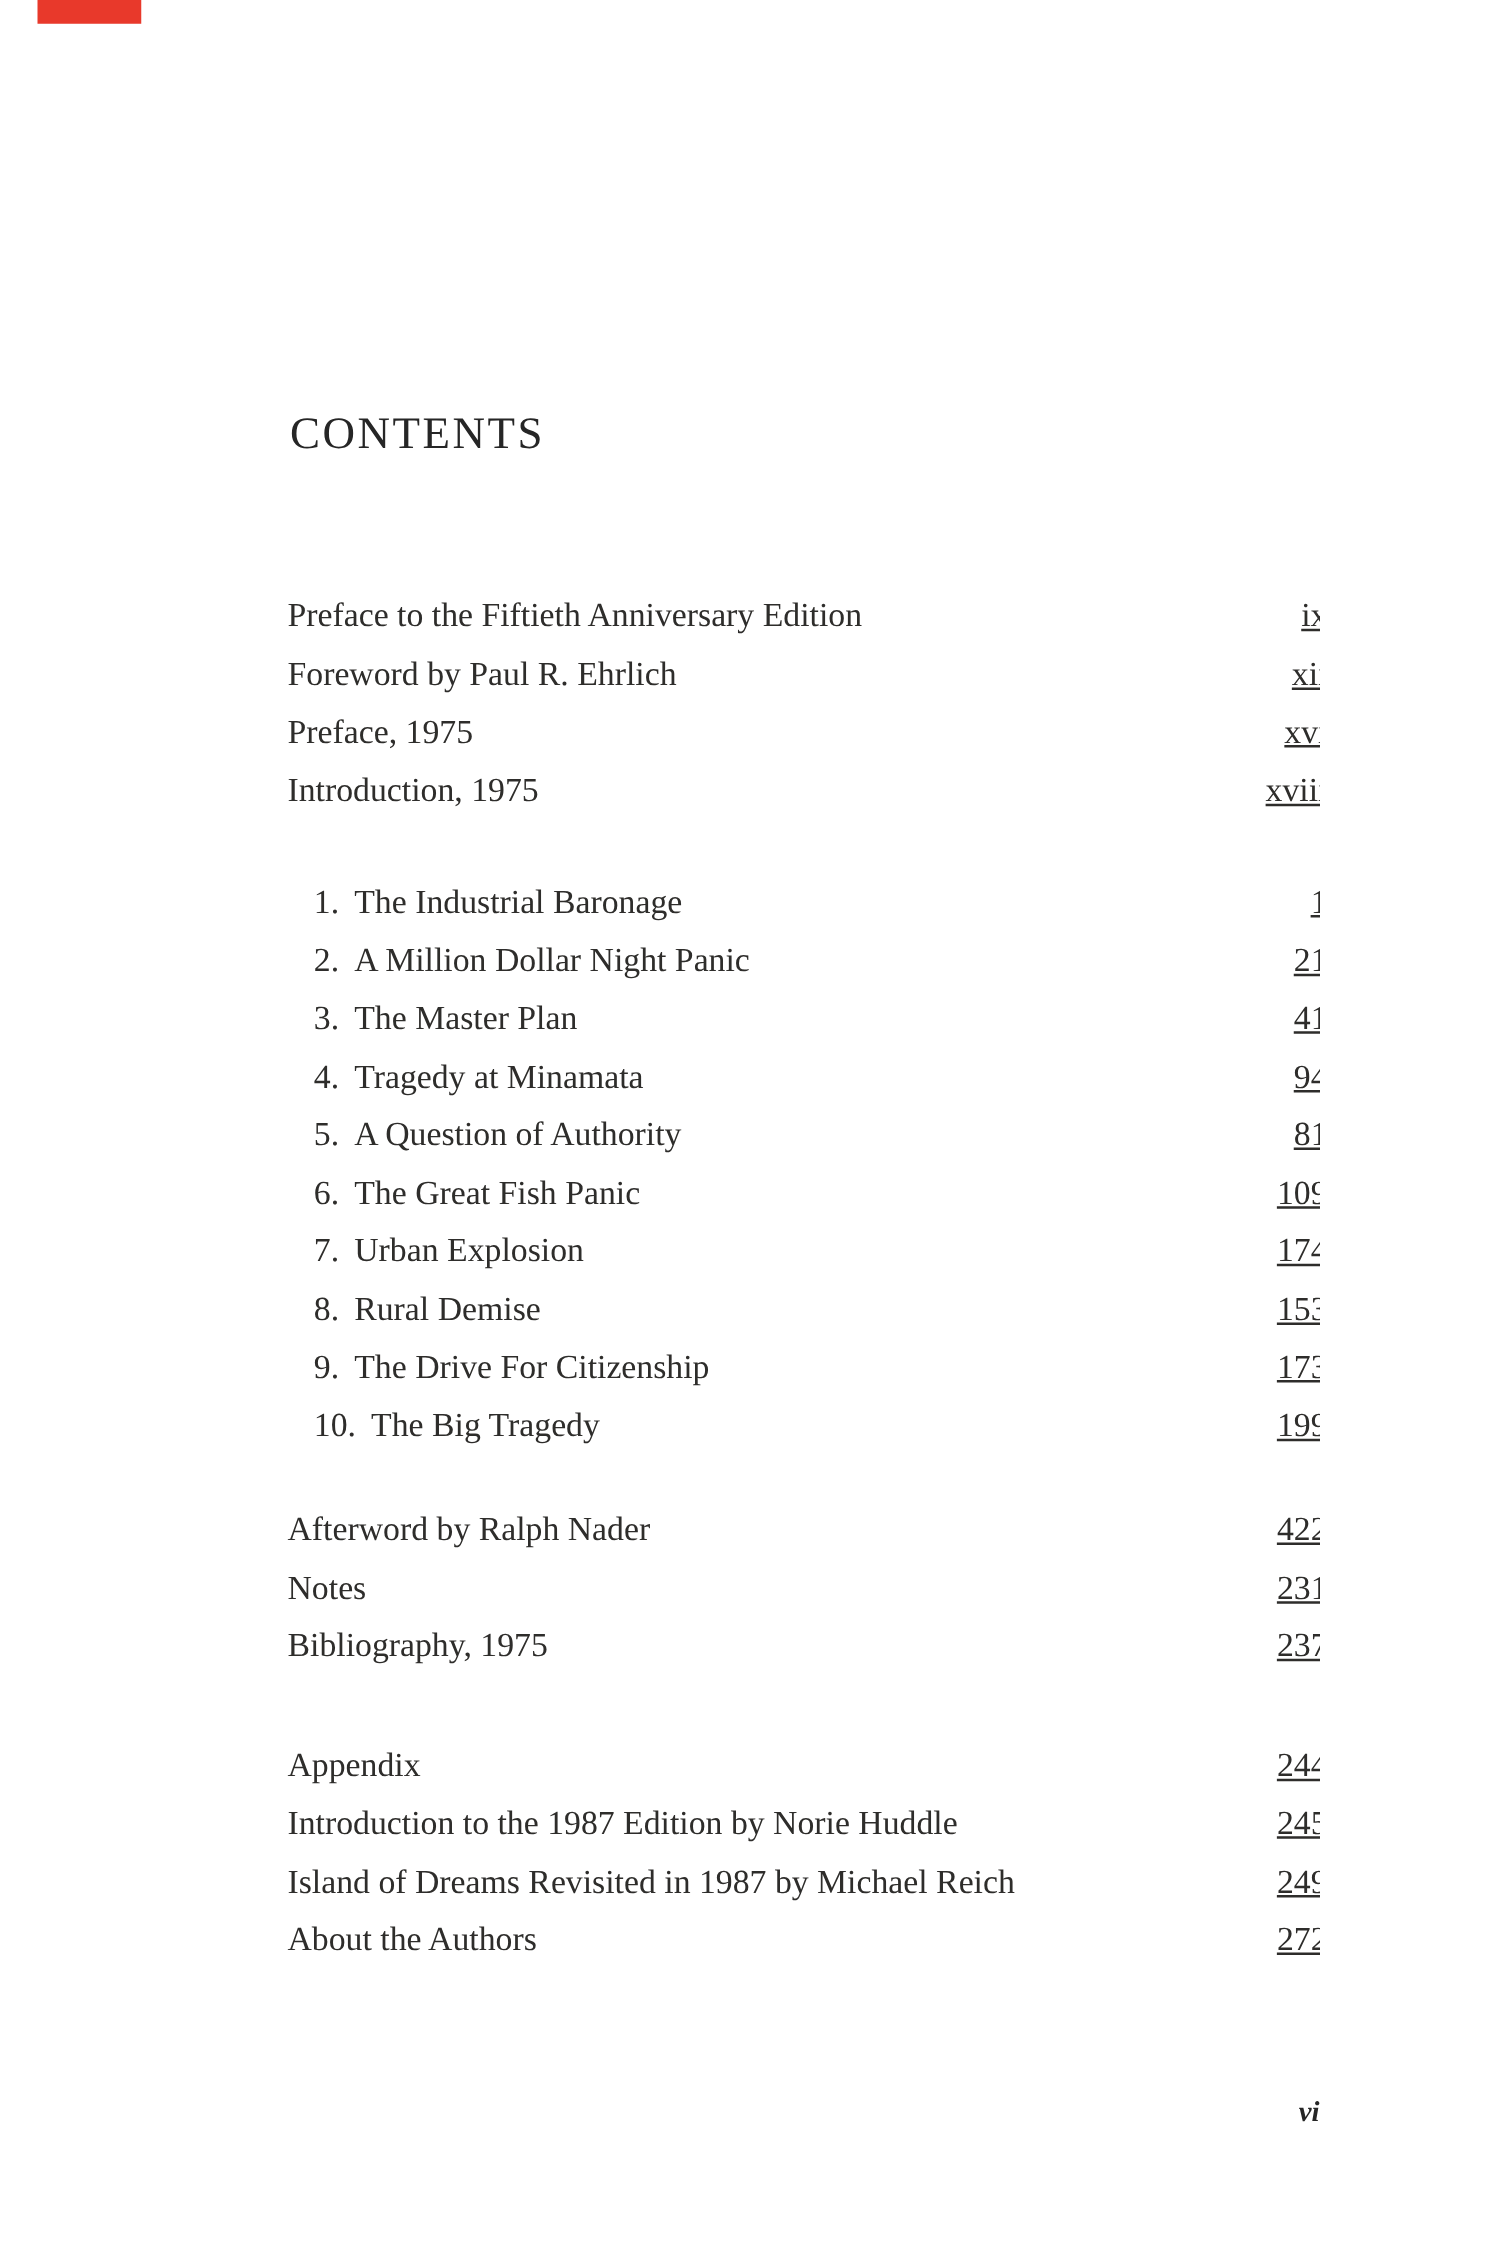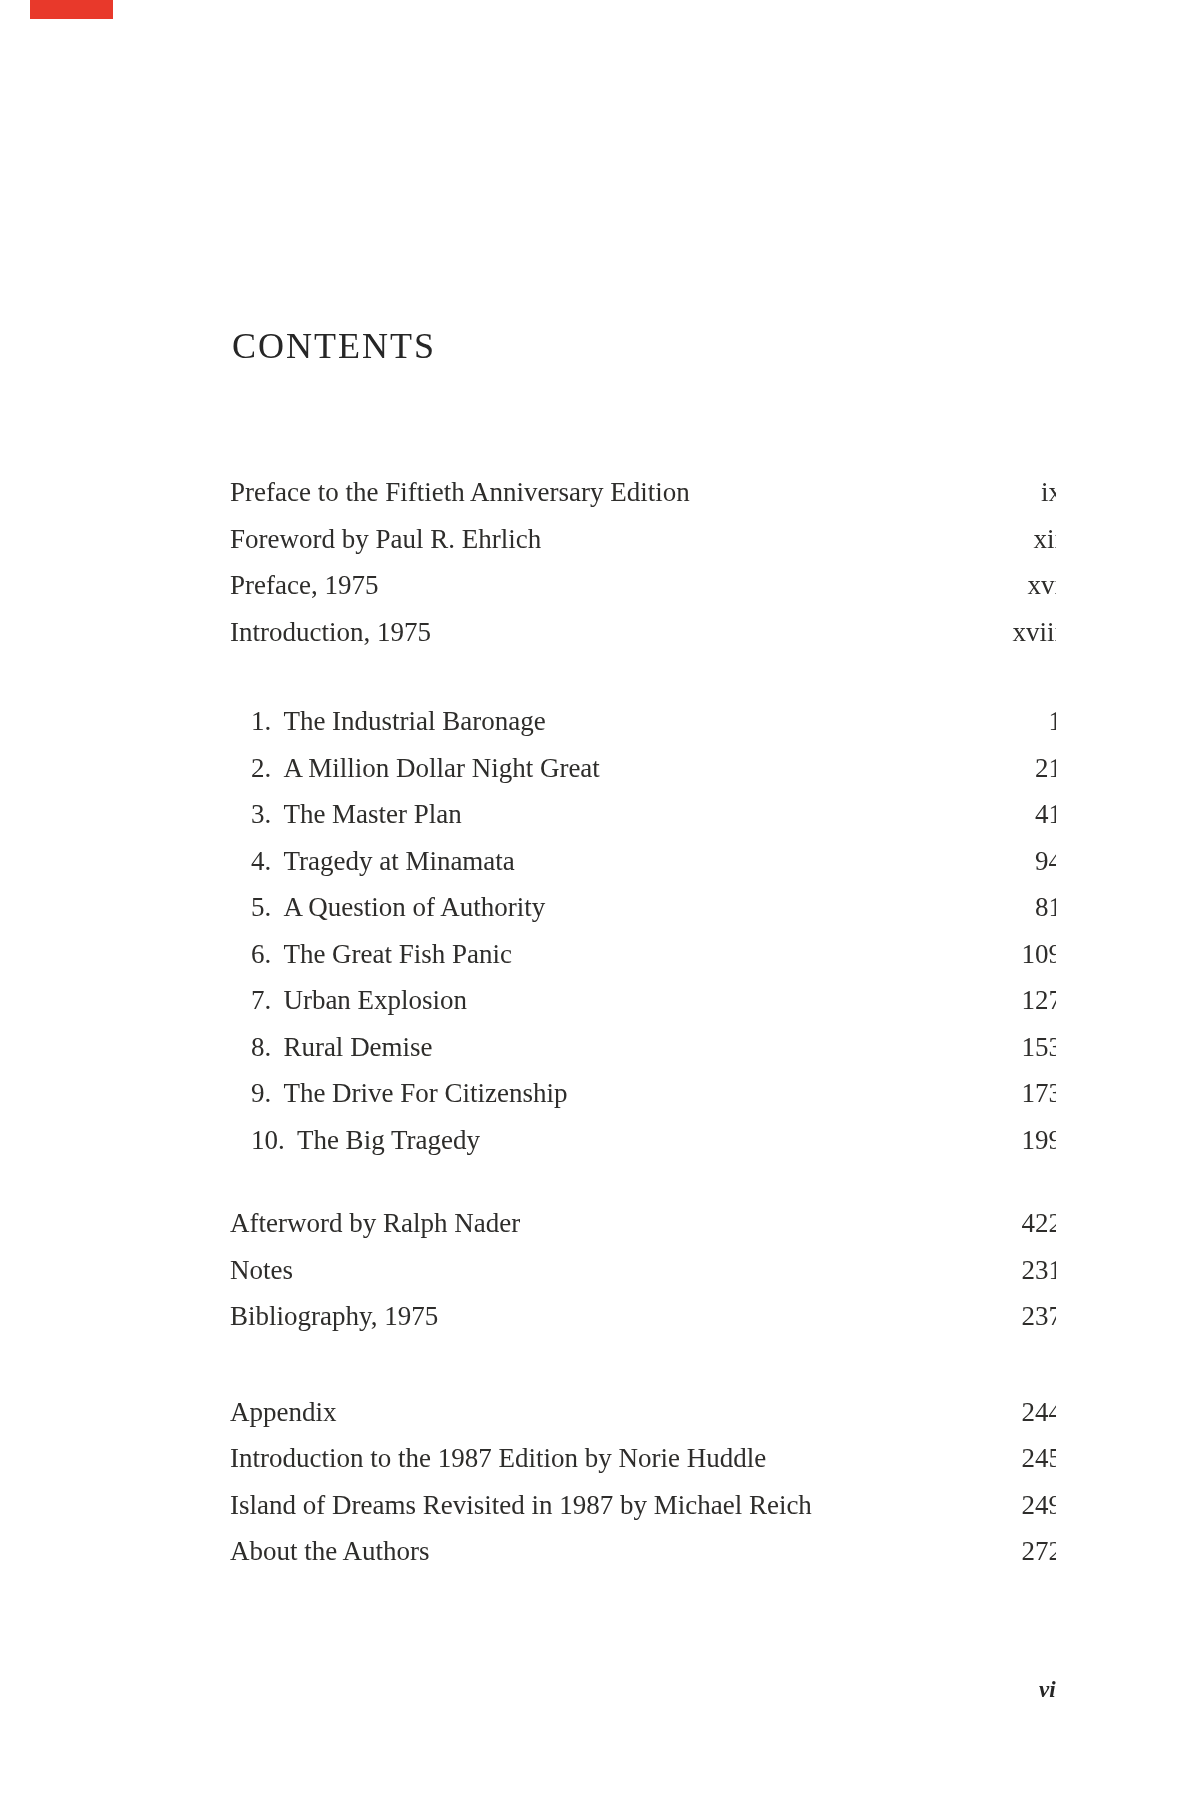--- a/index.html
+++ b/index.html
@@ -55,21 +55,21 @@
   }
   .toc-row {
     display: flex;
     justify-content: space-between;
     align-items: baseline;
     font-size: 27px;
     line-height: 46.5px;
     white-space: nowrap;
   }
   .entry-label { flex: 0 1 auto; }
-  .entry-page  { flex: 0 0 auto; text-align: right; }
+  .entry-page  { flex: 0 0 auto; text-align: right; text-decoration: underline; }
   .chapter-number { display: inline-block; margin-right: 0.45em; }
 
   .front-matter { margin-top: 103px; }
   .chapter-list { margin-top: 43px; padding-left: 21px; }
   .back-matter  { margin-top: 37px; }
   .appendix-list{ margin-top: 49px; }
 
   .folio {
     position: absolute;
     top: 1676px;
@@ -114,42 +114,42 @@
         <span class="entry-page">xviii</span>
       </li>
     </ul>
 
     <ul class="toc-section chapter-list">
       <li class="toc-row">
         <span class="entry-label"><span class="chapter-number">1.</span><span>The Industrial Baronage</span></span>
         <span class="entry-page">1</span>
       </li>
       <li class="toc-row">
-        <span class="entry-label"><span class="chapter-number">2.</span><span>A Million Dollar Night Great</span></span>
+        <span class="entry-label"><span class="chapter-number">2.</span><span>A Million Dollar Night Panic</span></span>
         <span class="entry-page">21</span>
       </li>
       <li class="toc-row">
         <span class="entry-label"><span class="chapter-number">3.</span><span>The Master Plan</span></span>
         <span class="entry-page">41</span>
       </li>
       <li class="toc-row">
         <span class="entry-label"><span class="chapter-number">4.</span><span>Tragedy at Minamata</span></span>
         <span class="entry-page">94</span>
       </li>
       <li class="toc-row">
         <span class="entry-label"><span class="chapter-number">5.</span><span>A Question of Authority</span></span>
         <span class="entry-page">81</span>
       </li>
       <li class="toc-row">
         <span class="entry-label"><span class="chapter-number">6.</span><span>The Great Fish Panic</span></span>
         <span class="entry-page">109</span>
       </li>
       <li class="toc-row">
         <span class="entry-label"><span class="chapter-number">7.</span><span>Urban Explosion</span></span>
-        <span class="entry-page">127</span>
+        <span class="entry-page">174</span>
       </li>
       <li class="toc-row">
         <span class="entry-label"><span class="chapter-number">8.</span><span>Rural Demise</span></span>
         <span class="entry-page">153</span>
       </li>
       <li class="toc-row">
         <span class="entry-label"><span class="chapter-number">9.</span><span>The Drive For Citizenship</span></span>
         <span class="entry-page">173</span>
       </li>
       <li class="toc-row">

